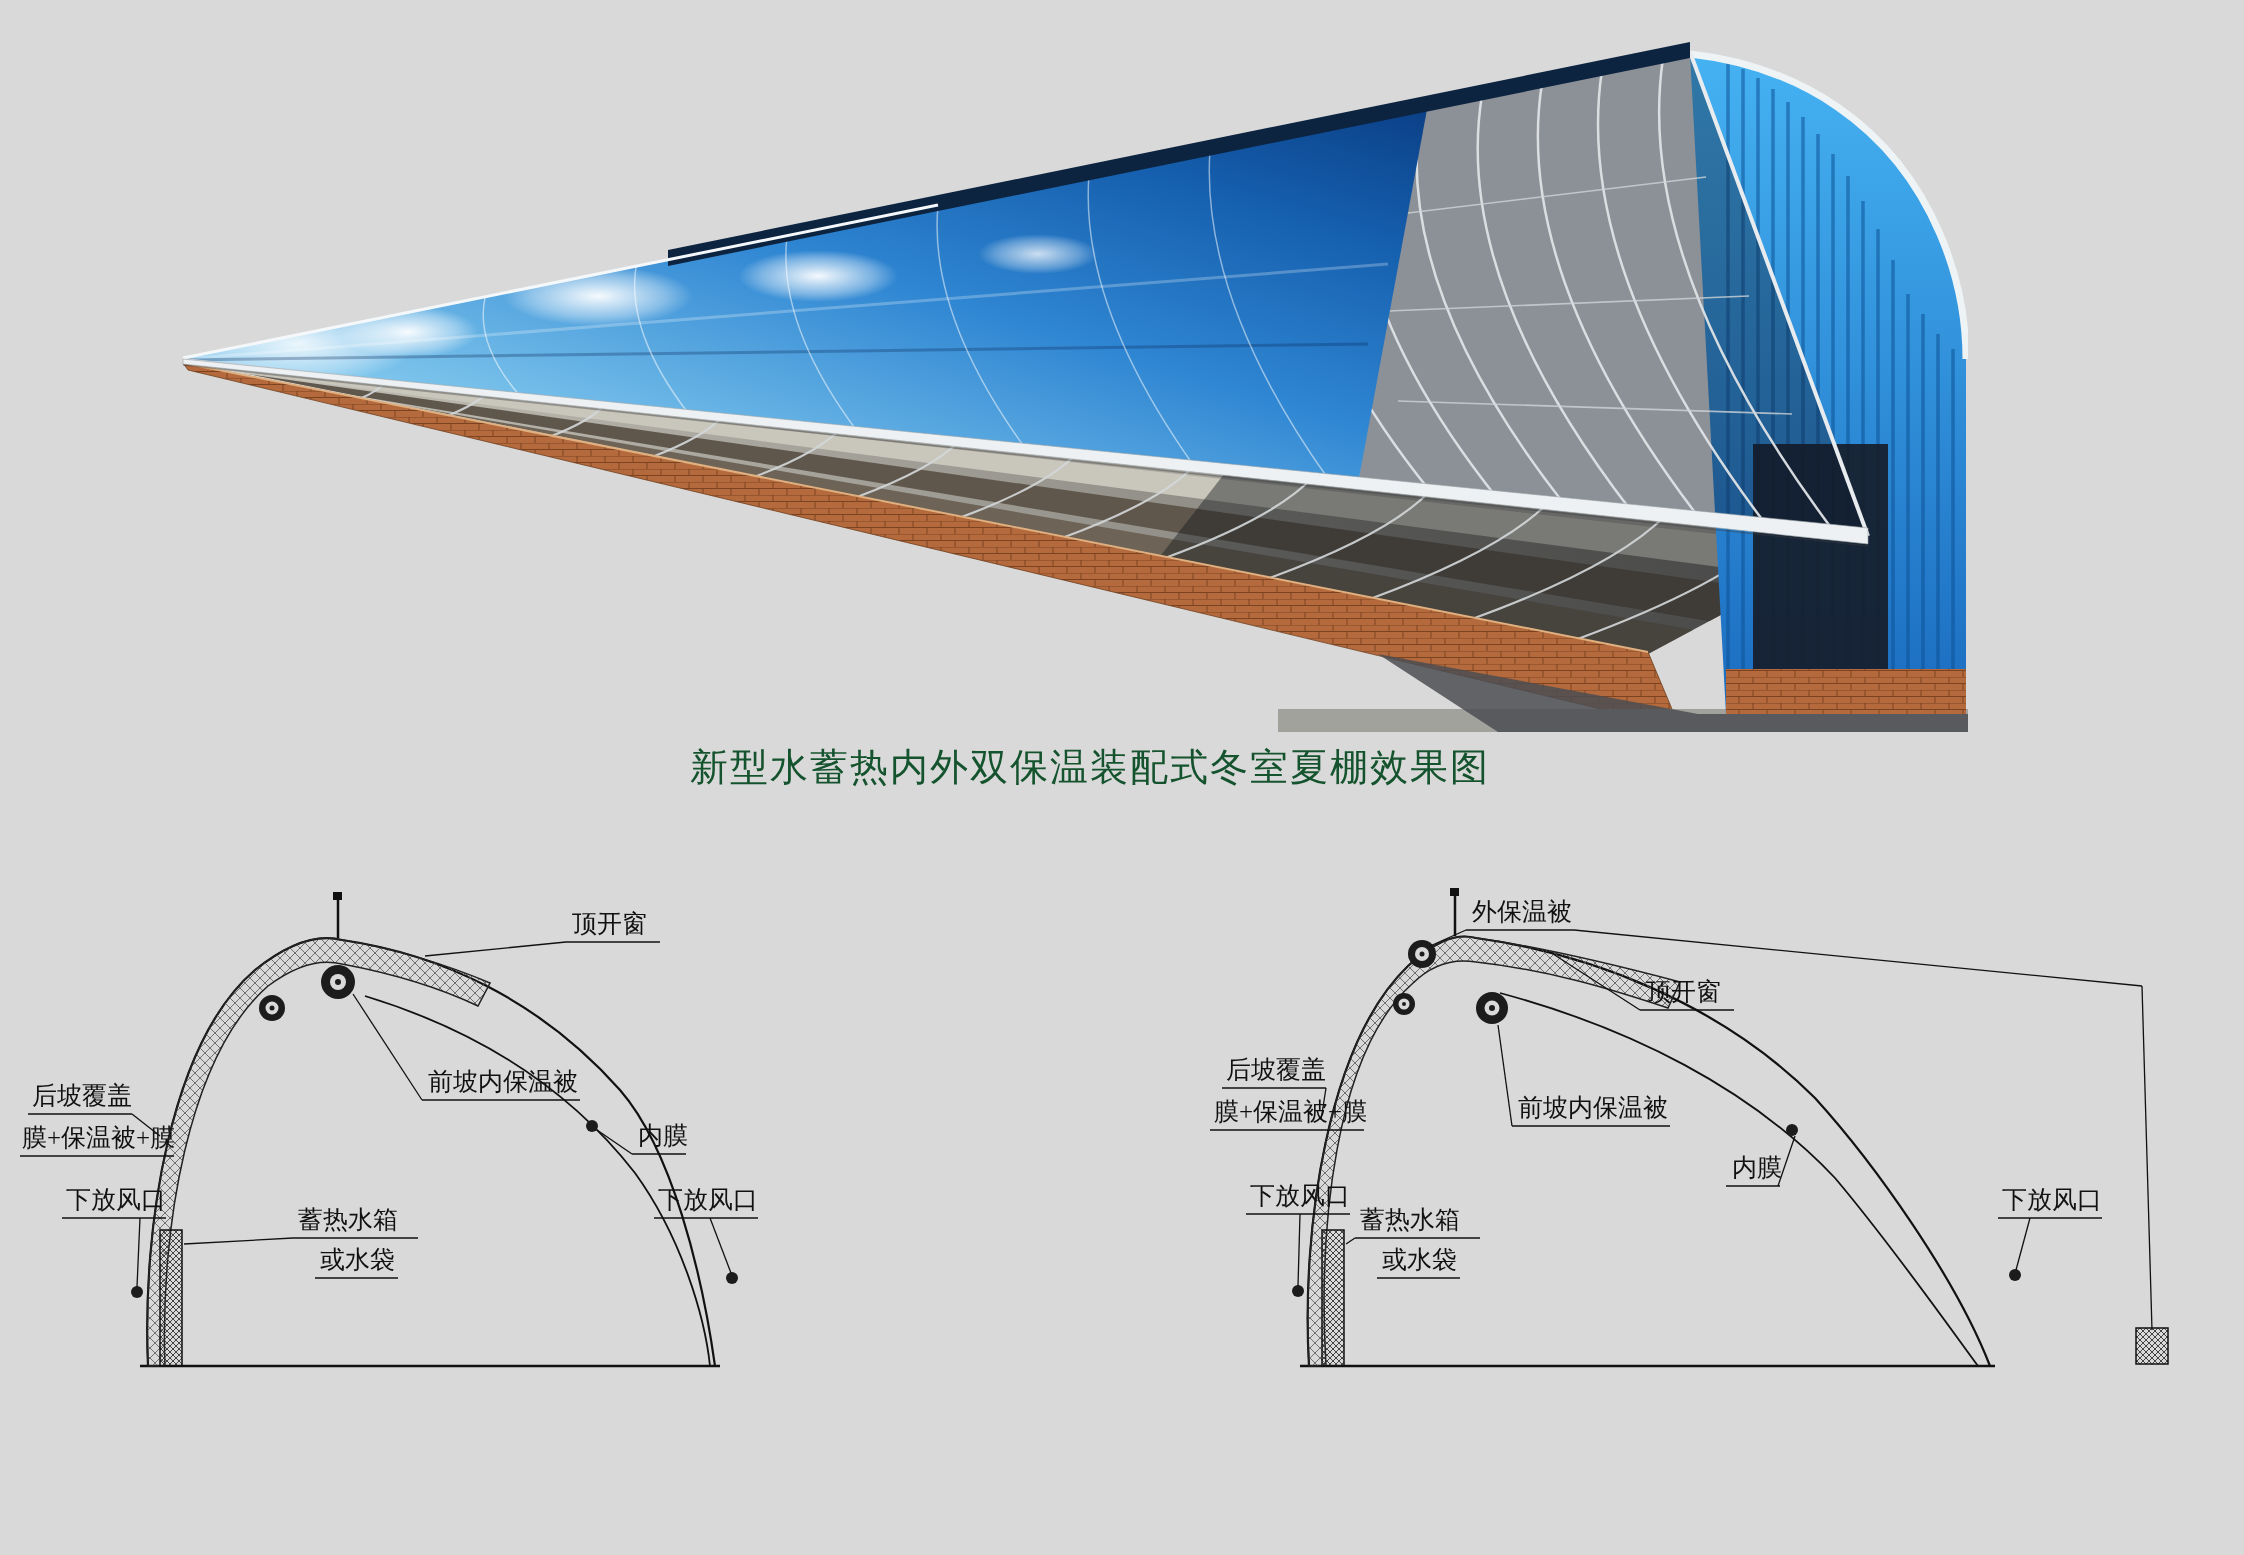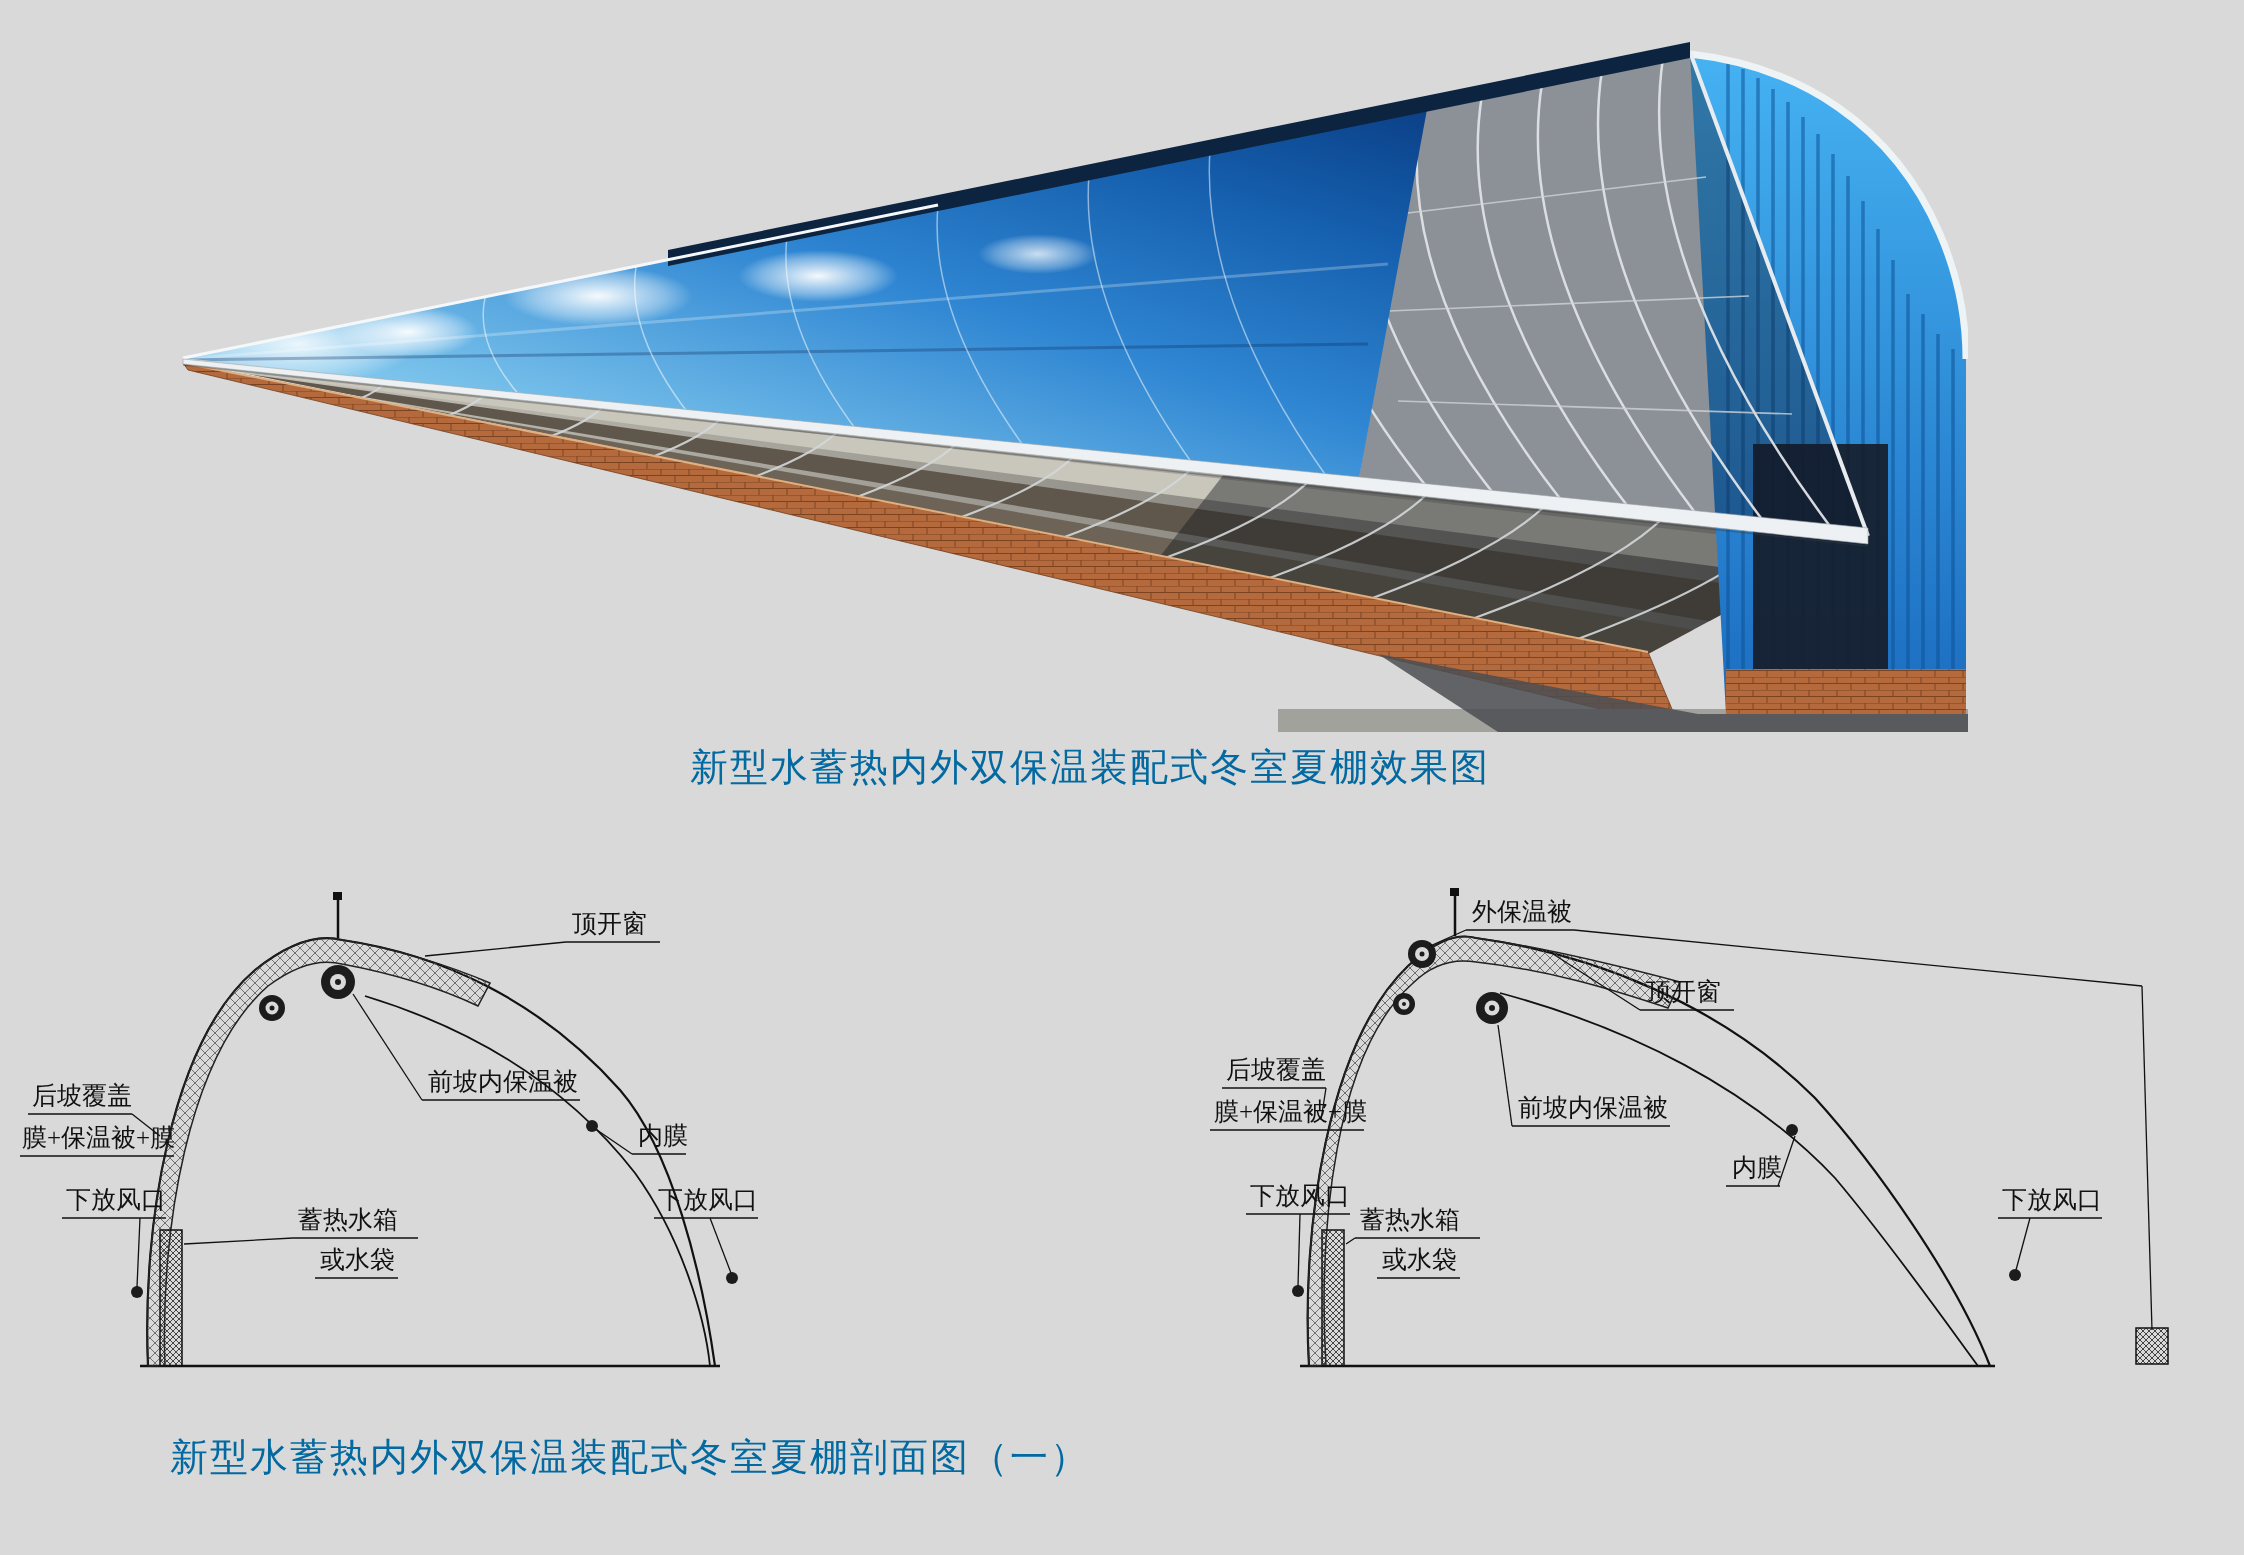--- a/index.html
+++ b/index.html
@@ -1,18 +1,18 @@
 <!DOCTYPE html>
 <html><head>
 <meta charset="utf-8">
 <style>
   html,body{margin:0;padding:0;}
   body{background:#d9d9d9;font-family:"Liberation Serif",serif;}
   #stage{position:relative;width:2244px;height:1555px;background:#d9d9d9;overflow:hidden;}
-  .caption{position:absolute;color:#0369a1;text-align:center;letter-spacing:2px;}
+  .caption{position:absolute;color:#14532d;text-align:center;letter-spacing:2px;}
   #render-caption{left:0;width:2180px;top:742px;font-size:38px;}
   #d1-caption{left:130px;width:1000px;top:1432px;font-size:38px;}
   #d2-caption{left:1203px;width:1000px;top:1432px;font-size:38px;}
   svg{position:absolute;display:block;}
   #render-svg{left:178px;top:14px;}
   #d1-svg{left:20px;top:878px;}
   #d2-svg{left:1150px;top:878px;}
   .lbl{font-family:"Liberation Serif",serif;font-size:25px;fill:#111;}
   .rule{stroke:#111;stroke-width:1.5;}
   .lead{stroke:#111;stroke-width:1.3;}
@@ -244,21 +244,20 @@
       <line class="rule" x1="295" y1="400" x2="378" y2="400"></line>
       <line class="lead" x1="273" y1="360" x2="164" y2="366"></line>
     </g>
     <g>
       <text class="lbl" x="638" y="330">下放风口</text>
       <line class="rule" x1="634" y1="340" x2="738" y2="340"></line>
       <line class="lead" x1="690" y1="340" x2="711" y2="395"></line>
     </g>
   </svg>
 
-  <div id="d1-caption" class="caption">新型水蓄热内外双保温装配式冬室夏棚剖面图（一）</div>
 
   <svg id="d2-svg" width="1070" height="545" viewBox="0 0 1070 545">
     <line x1="150" y1="488" x2="845" y2="488" stroke="#111" stroke-width="2.5"></line>
 
     <path class="outline" stroke-width="2.2" d="M159,488 C151,350 178,165 258,88 C282,66 304,54 326,60 C440,76 570,125 665,220 C724,285 806,400 840,488"></path>
     <path d="M159,488 C151,350 178,165 258,88 C282,66 304,54 326,60 C392,69 462,86 530,104 L518,130 C458,110 398,92 326,84 C302,80 280,88 262,106 C185,175 168,350 176,488 Z" fill="url(#lat)" stroke="#222" stroke-width="1.5"></path>
     <path class="outline" stroke-width="1.8" d="M350,115 C480,150 600,210 685,300 C740,365 800,450 828,488"></path>
     <circle cx="642" cy="252" r="6" fill="#1c1c1c"></circle>
 
     <rect x="172" y="352" width="22" height="136" fill="url(#xhatch)" stroke="#111" stroke-width="1.5"></rect>

